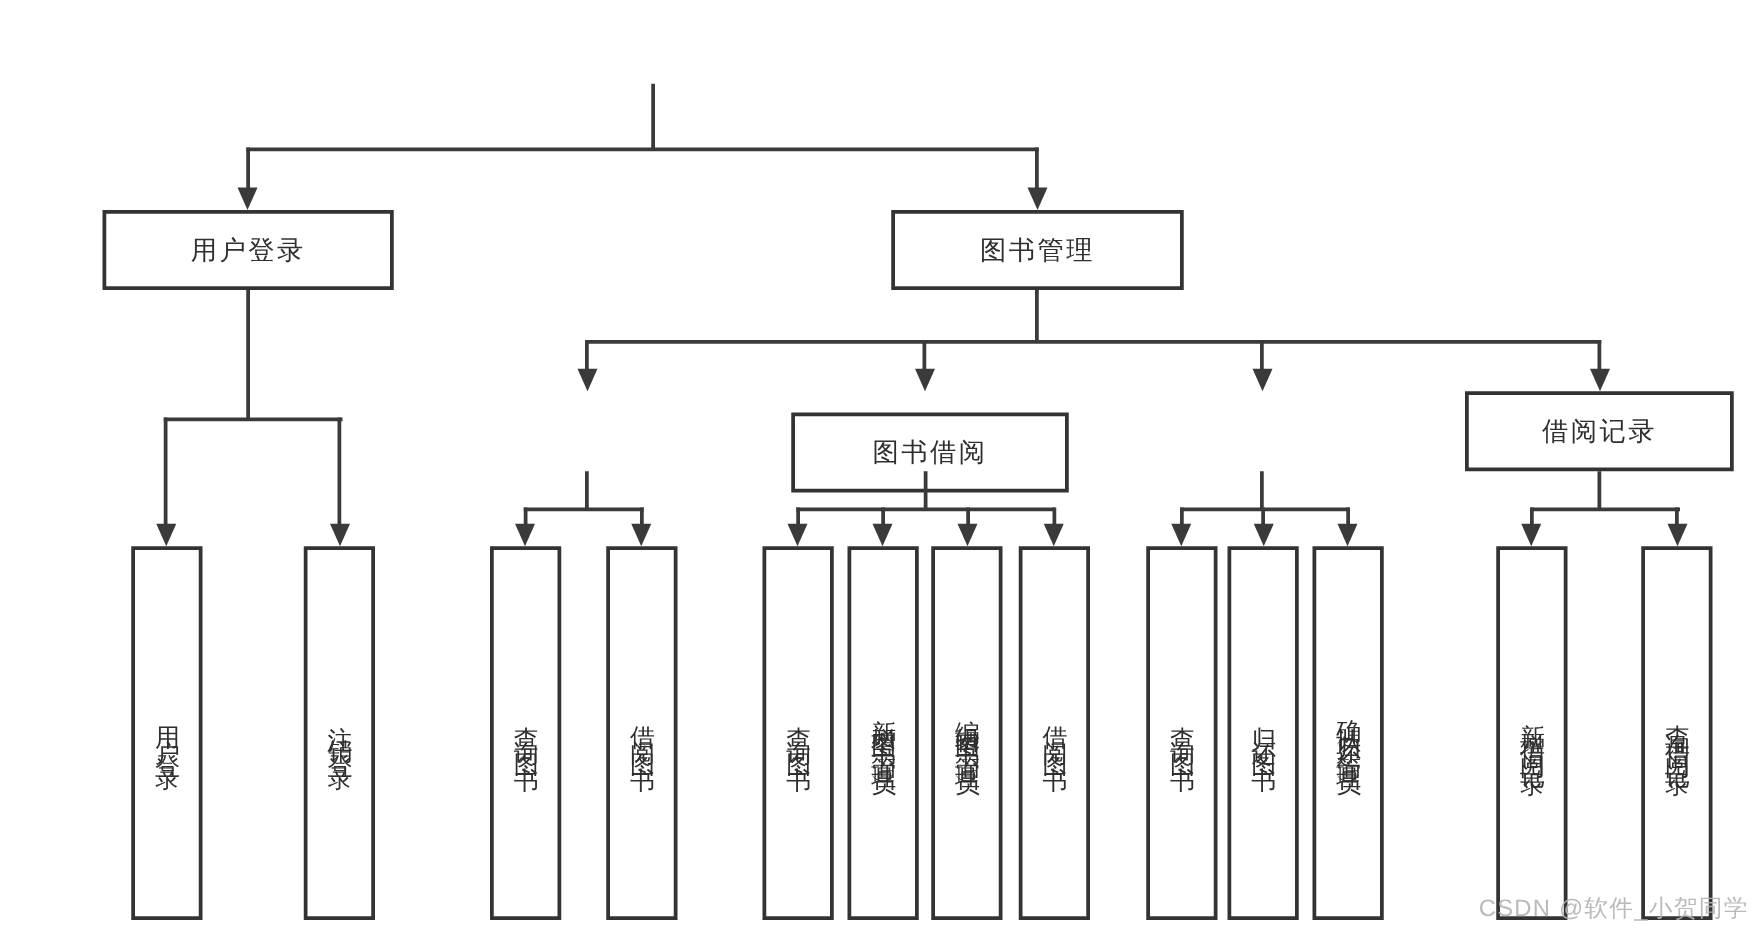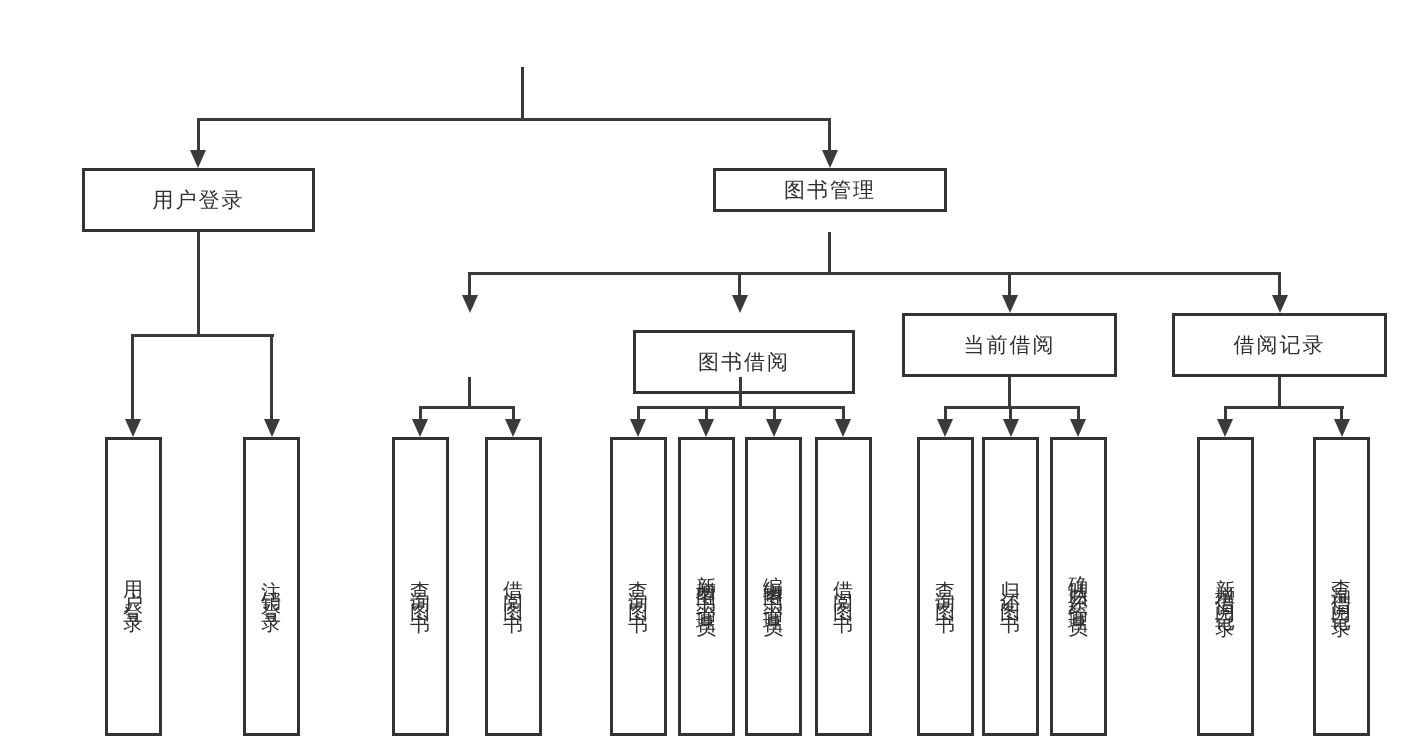--- a/index.html
+++ b/index.html
@@ -36,21 +36,21 @@
   <div class="vl" style="left:521px;top:67px;height:53px"></div>
   <div class="hl" style="left:197px;top:118px;width:634px"></div>
   <div class="vl" style="left:197px;top:118px;height:34px"></div>
   <div class="ah" style="left:190px;top:150px"></div>
   <div class="vl" style="left:828px;top:118px;height:34px"></div>
   <div class="ah" style="left:822px;top:150px"></div>
 
   <div class="box" style="left:82px;top:168px;width:233px;height:64px">
     <span>用户登录</span>
   </div>
-  <div class="box" style="left:713px;top:168px;width:234px;height:44px">
+  <div class="box" style="left:713px;top:168px;width:234px;height:64px">
     <span>图书管理</span>
   </div>
 
   <div class="vl" style="left:197px;top:232px;height:104px"></div>
   <div class="hl" style="left:131px;top:334px;width:143px"></div>
   <div class="vl" style="left:131px;top:334px;height:86px"></div>
   <div class="ah" style="left:125px;top:419px"></div>
   <div class="vl" style="left:270px;top:334px;height:86px"></div>
   <div class="ah" style="left:264px;top:419px"></div>
 
@@ -60,23 +60,20 @@
   <div class="ah" style="left:462px;top:295px"></div>
   <div class="vl" style="left:738px;top:272px;height:24px"></div>
   <div class="ah" style="left:732px;top:295px"></div>
   <div class="vl" style="left:1008px;top:272px;height:24px"></div>
   <div class="ah" style="left:1002px;top:295px"></div>
   <div class="vl" style="left:1278px;top:272px;height:24px"></div>
   <div class="ah" style="left:1272px;top:295px"></div>
 
   <div class="box" style="left:633px;top:330px;width:222px;height:64px">
     <span>图书借阅</span>
-  </div>
-  <div class="box" style="left:902px;top:313px;width:215px;height:64px">
-    <span>当前借阅</span>
   </div>
   <div class="box" style="left:1172px;top:313px;width:215px;height:64px">
     <span>借阅记录</span>
   </div>
 
   <div class="vl" style="left:468px;top:377px;height:31px"></div>
   <div class="hl" style="left:419px;top:406px;width:96px"></div>
   <div class="vl" style="left:419px;top:406px;height:14px"></div>
   <div class="ah" style="left:412px;top:419px"></div>
   <div class="vl" style="left:512px;top:406px;height:14px"></div>
@@ -146,14 +143,15 @@
     <span>确认归还（管理员）</span>
   </div>
 
   <div class="box vbox" style="left:1197px;top:437px;width:57px;height:299px;letter-spacing:8px">
     <span>新增借阅记录</span>
   </div>
   <div class="box vbox" style="left:1313px;top:437px;width:57px;height:299px;letter-spacing:8px">
     <span>查询借阅记录</span>
   </div>
 
+  <div class="watermark">CSDN @软件_小贺同学</div>
 
 </div>
 
 </body></html>

